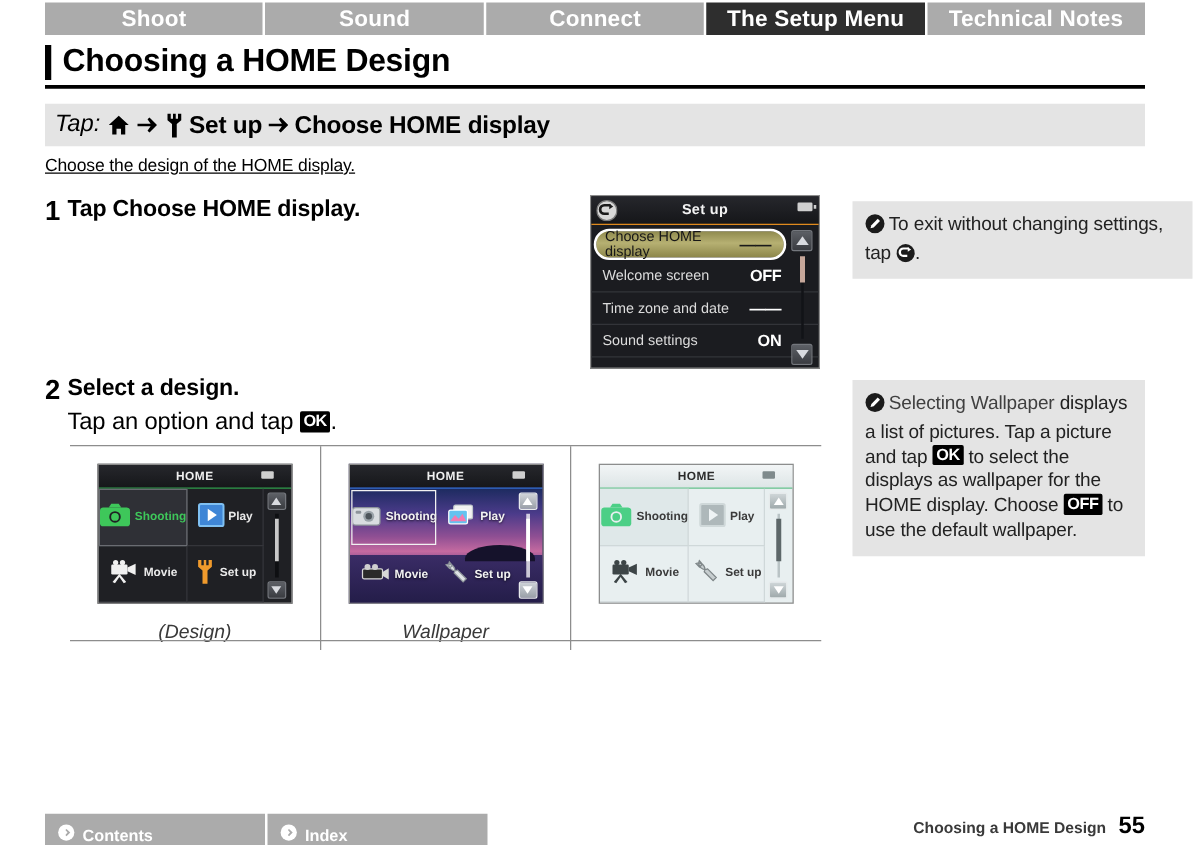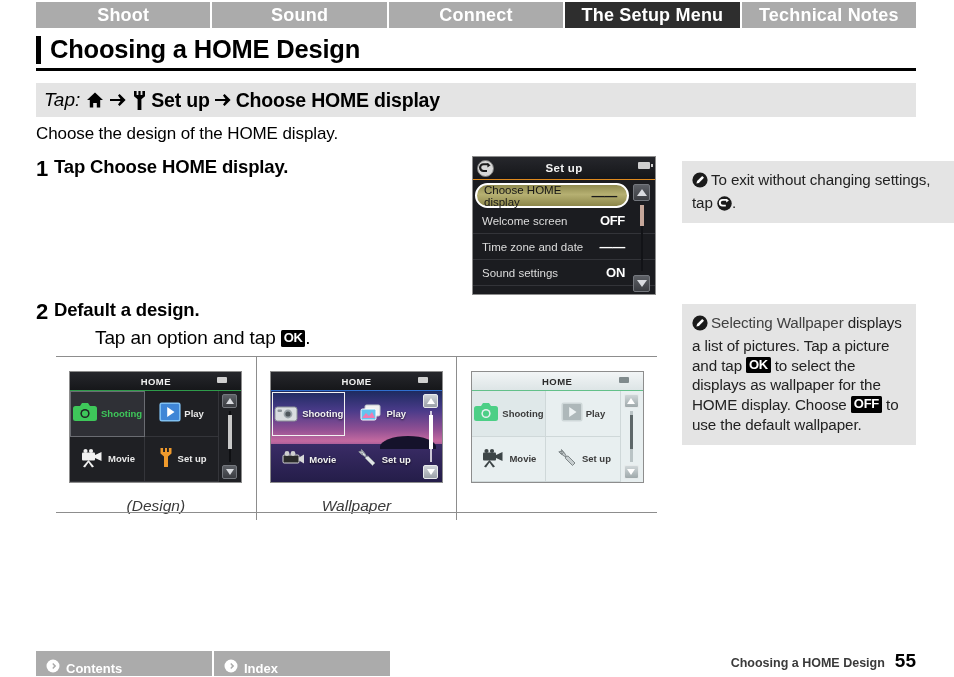--- a/index.html
+++ b/index.html
@@ -61,31 +61,31 @@
   .tap-band .crumb-txt {
     font-size: 19.5px; font-weight: bold; letter-spacing: -.2px;
   }
   .ic { display: inline-flex; align-items: center; justify-content: center; }
   .ic svg { display: block; }
   .arrow-g { margin: 0 4px; }
 
   
   .intro {
     position: absolute; left: 36px; top: 124px;
-    font-size: 17px; letter-spacing: -.1px;
+    font-size: 14px; letter-spacing: -.1px; text-decoration: underline;
   }
 
   
   .step { position: absolute; display: flex; }
   .step-num {
     font-size: 22px; font-weight: bold; width: 18px; flex: none;
   }
   .step-body { font-size: 18.5px; }
   .step-head { font-weight: bold; letter-spacing: -.15px; }
-  .step-sub { font-size: 19px; margin-top: 6px; letter-spacing: -.1px; margin-left: 41px; }
+  .step-sub { font-size: 19px; margin-top: 6px; letter-spacing: -.1px; }
 
   #step1 { left: 36px; top: 156px; }
   #step2 { left: 36px; top: 299px; }
 
   
   .badge {
     display: inline-block;
     background: #000; color: #fff;
     font-size: 13px; font-weight: bold;
     padding: 1px 3px 1.5px 3px;
@@ -214,21 +214,21 @@
   }
   .dcap:last-child { border-right: none; }
   .caps { display: flex; border-top: 0; }
   .designs-rule {
     position: absolute; left: 56px; top: 512px; width: 601px;
     height: 1.2px; background: #8d8d8d;
   }
 
   
   .home {
-    position: relative; width: 173px; height: 112px;
+    position: relative; width: 156px; height: 112px;
     border: 1px solid #8d8d8d; overflow: hidden;
   }
   .home .hbar {
     position: relative; height: 19px;
     display: flex; align-items: center; justify-content: center;
     font-size: 9.5px; font-weight: bold; letter-spacing: .4px;
   }
   .home .hbatt {
     position: absolute; right: 14px; top: 5px; width: 10px; height: 6px;
     border-radius: 1px;
@@ -467,21 +467,21 @@
         <circle cx="8.5" cy="8.5" r="8.2" fill="#1b1b1b"></circle>
         <path d="M11.6 5.3 H6.6 a2.3 2.3 0 0 0 0 4.6 H10 V11.9 H6.4 a4.3 4.3 0 0 1 0-8.6 H11.6 Z" fill="#ffffff"></path>
         <path d="M10.4 3.1 L13.5 5.2 L10.4 7.3 Z" fill="#ffffff"></path>
       </svg>
     </span><span>.</span>
   </div>
 
   <div class="step" id="step2">
     <div class="step-num">2</div>
     <div class="step-body">
-      <div class="step-head">Default a design.</div>
+      <div class="step-head">Select a design.</div>
       <div class="step-sub">
         <span>Tap an option and tap </span><span class="badge ok">OK</span><span>.</span>
       </div>
     </div>
   </div>
 
   <div class="note" id="note2">
     <span class="pencil">
       <svg width="16" height="16" viewBox="0 0 16 16">
         <circle cx="8" cy="8" r="7.6" fill="#1b1b1b"></circle>

